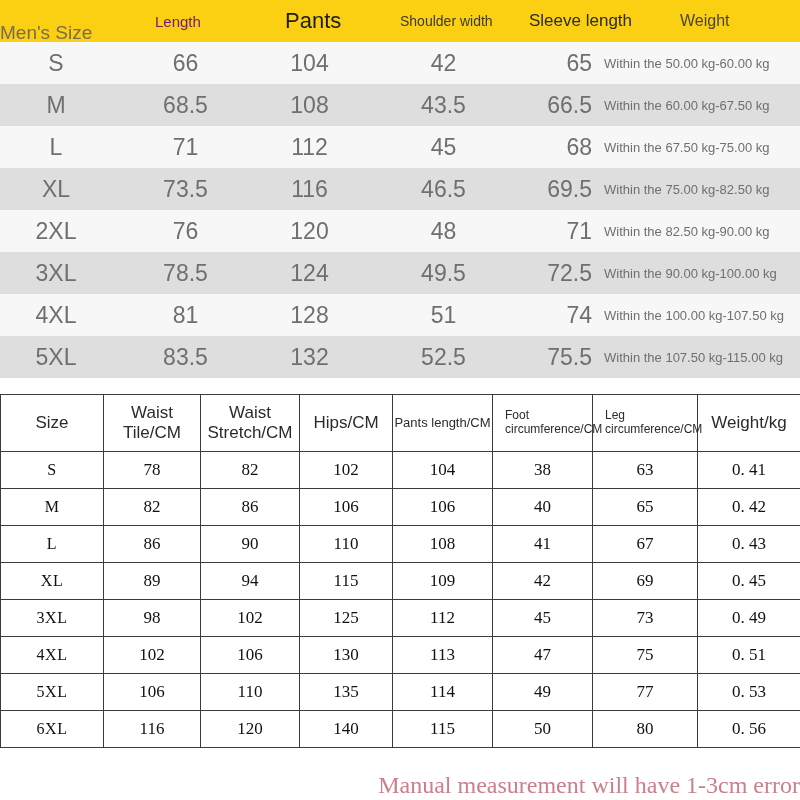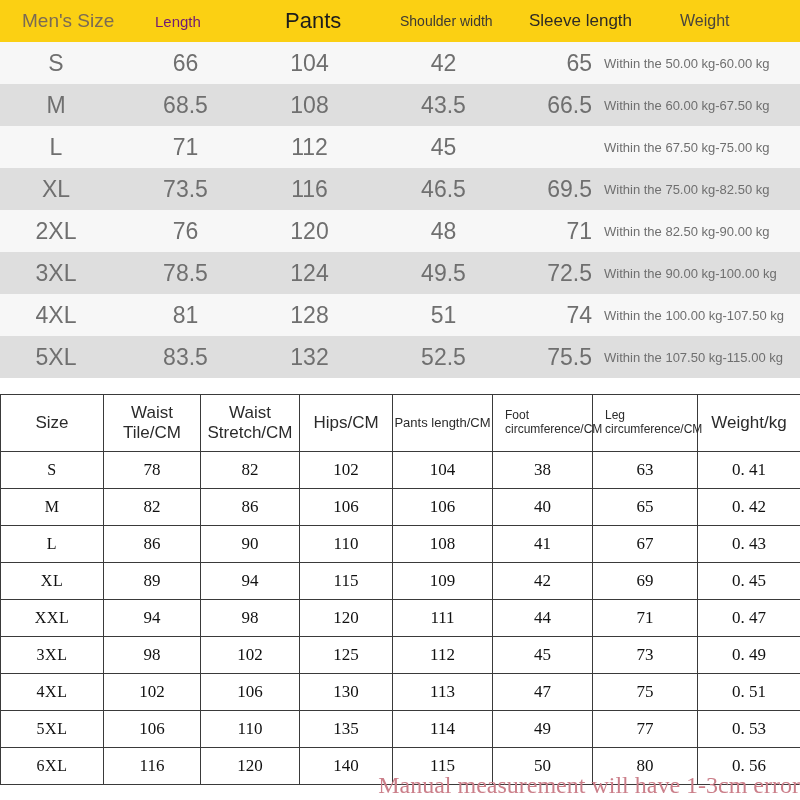--- a/index.html
+++ b/index.html
@@ -33,21 +33,21 @@
     background: #fbd013;
     width: 800px;
   }
   .t1-header .h {
     position: absolute;
     top: 50%;
     transform: translateY(-50%);
     white-space: nowrap;
     font-family: "Liberation Sans", sans-serif;
   }
-  .h-size   { left: 22px;  font-size: 19px; color: #7a6a54; }
+  .h-size   { left: 0;  font-size: 19px; color: #7a6a54; margin-top: 12px; }
   .h-length { left: 155px; font-size: 15px; color: #701a75; }
   .h-bust   { left: 285px; font-size: 22px; color: #1c1c1c; font-weight: 500; }
   .h-shoulder { left: 400px; font-size: 14px; color: #3d3a33; }
   .h-sleeve   { left: 529px; font-size: 17px; color: #2e2b25; }
   .h-weight   { left: 680px; font-size: 16px; color: #4a453c; }
 
   .t1-row {
     position: relative;
     height: 42px;
     width: 800px;
@@ -185,20 +185,21 @@
           <span class="c c-bust">108</span>
           <span class="c c-shoulder">43.5</span>
           <span class="c c-sleeve">66.5</span>
           <span class="c c-weight">Within the 60.00 kg-67.50 kg</span>
         </div>
         <div class="t1-row odd">
           <span class="c c-size">L</span>
           <span class="c c-length">71</span>
           <span class="c c-bust">112</span>
           <span class="c c-shoulder">45</span>
+          <span class="c c-sleeve">68</span>
           <span class="c c-weight">Within the 67.50 kg-75.00 kg</span>
         </div>
         <div class="t1-row even">
           <span class="c c-size">XL</span>
           <span class="c c-length">73.5</span>
           <span class="c c-bust">116</span>
           <span class="c c-shoulder">46.5</span>
           <span class="c c-sleeve">69.5</span>
           <span class="c c-weight">Within the 75.00 kg-82.50 kg</span>
         </div>
@@ -303,30 +304,20 @@
           <td class="bd bd-size">XL</td>
           <td class="bd">89</td>
           <td class="bd">94</td>
           <td class="bd">115</td>
           <td class="bd">109</td>
           <td class="bd">42</td>
           <td class="bd">69</td>
           <td class="bd">0. 45</td>
         </tr>
         <tr>
-          <td class="bd bd-size">XXL</td>
-          <td class="bd">94</td>
-          <td class="bd">98</td>
-          <td class="bd">120</td>
-          <td class="bd">111</td>
-          <td class="bd">44</td>
-          <td class="bd">71</td>
-          <td class="bd">0. 47</td>
-        </tr>
-        <tr>
           <td class="bd bd-size">3XL</td>
           <td class="bd">98</td>
           <td class="bd">102</td>
           <td class="bd">125</td>
           <td class="bd">112</td>
           <td class="bd">45</td>
           <td class="bd">73</td>
           <td class="bd">0. 49</td>
         </tr>
         <tr>

